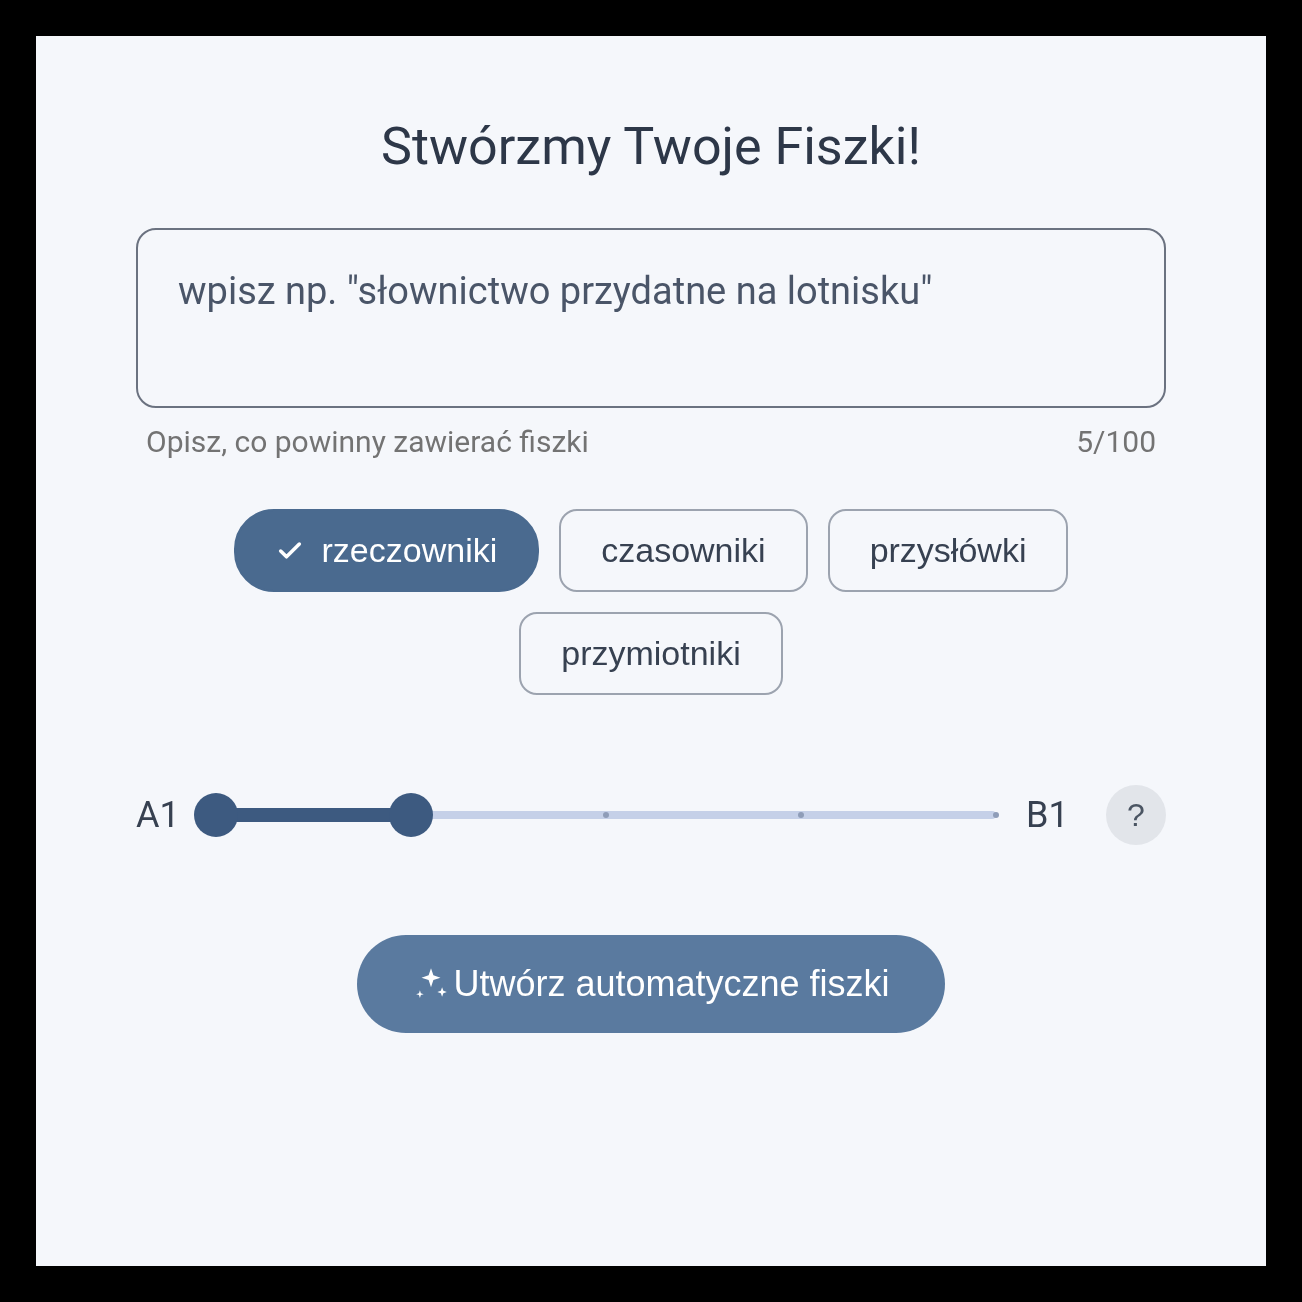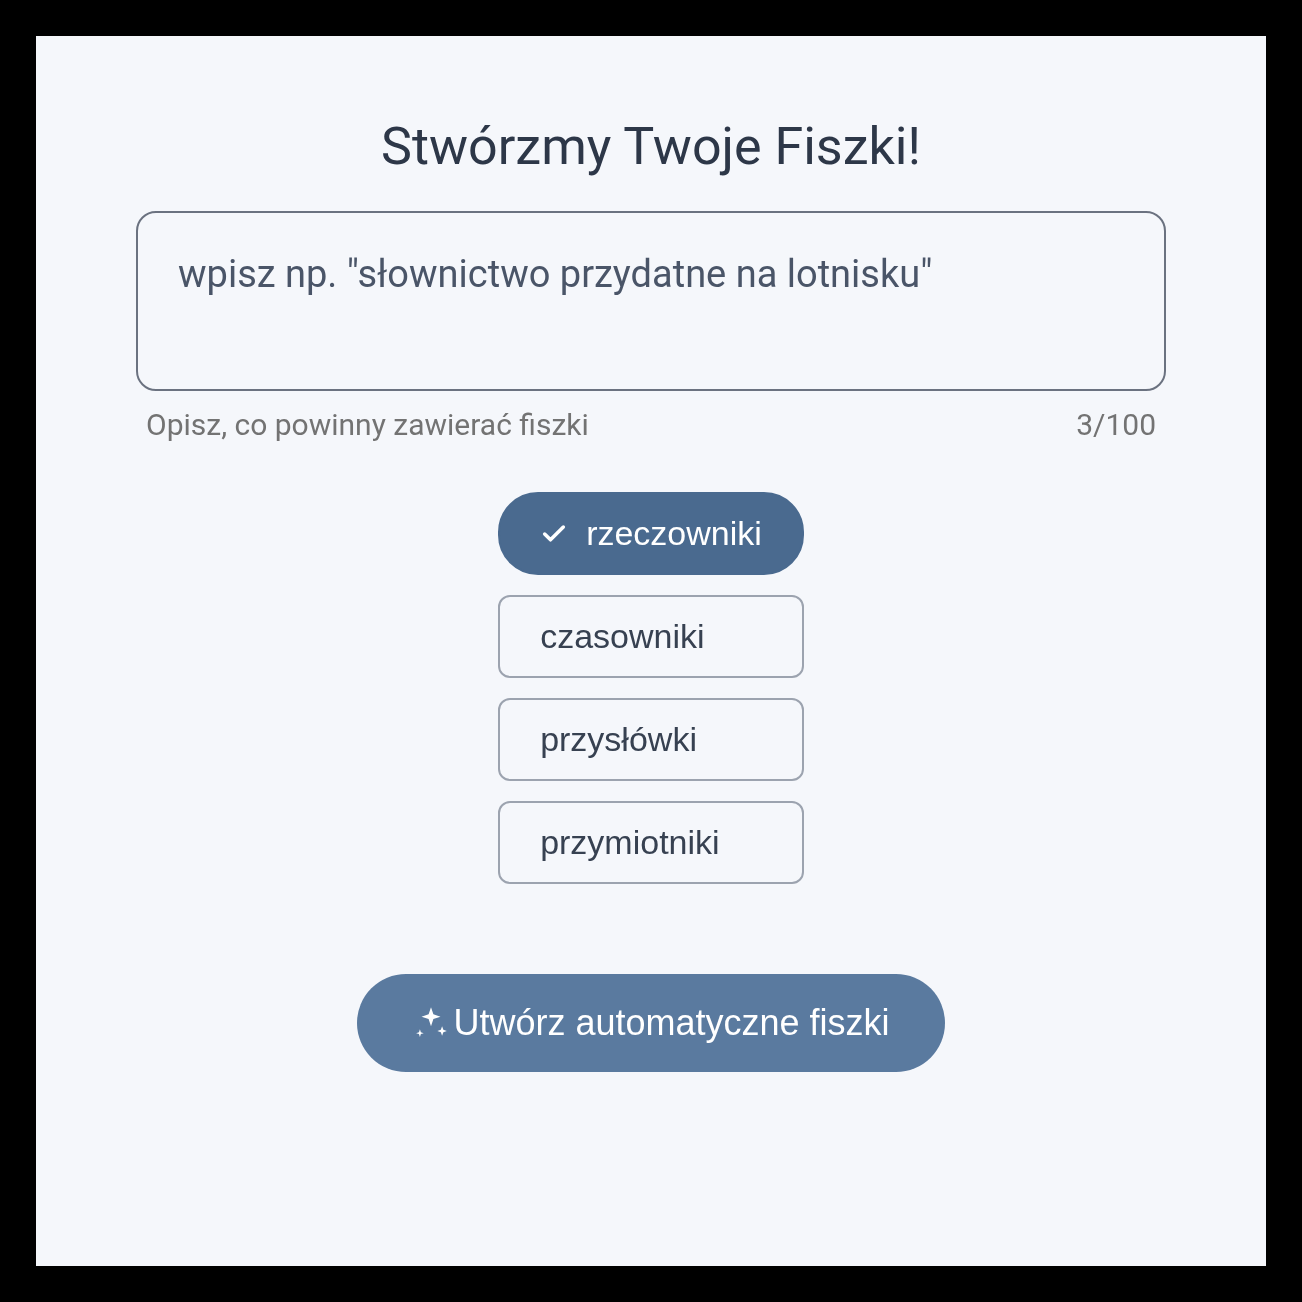--- a/index.html
+++ b/index.html
@@ -23,21 +23,21 @@
       padding: 80px 100px;
       display: flex;
       flex-direction: column;
       align-items: center;
     }
     .title {
       font-size: 52px;
       font-weight: 400;
       color: #2d3748;
       text-align: center;
-      margin-bottom: 34px;
+      margin-bottom: 51px;
     }
     .input-wrapper {
       width: 100%;
       margin-bottom: 50px;
     }
     .textarea {
       width: 100%;
       border: 2px solid #6b7280;
       border-radius: 20px;
       padding: 35px 40px;
@@ -59,25 +59,24 @@
       font-size: 30px;
       color: #737373;
     }
     .chips {
       display: flex;
       flex-wrap: wrap;
       gap: 20px;
       justify-content: center;
       margin-bottom: 90px;
       max-width: 900px;
-      flex-direction: column;
     }
     .chip {
       border: 2px solid #9ca3af;
-      border-radius: 12px;
+      border-radius: 18px;
       padding: 20px 40px;
       font-size: 34px;
       color: #374151;
       background: transparent;
       cursor: pointer;
       display: flex;
       align-items: center;
       gap: 18px;
       font-weight: 500;
     }
@@ -177,21 +176,21 @@
 </head>
 <body>
 
 <div class="card">
   <h1 class="title">Stwórzmy Twoje Fiszki!</h1>
 
   <div class="input-wrapper">
     <textarea class="textarea" placeholder="wpisz np. &quot;słownictwo przydatne na lotnisku&quot;" style=""></textarea>
     <div class="input-meta">
       <span>Opisz, co powinny zawierać fiszki</span>
-      <span>3/100</span>
+      <span>5/100</span>
     </div>
   </div>
 
   <div class="chips">
     <button class="chip selected">
       <svg class="check-icon" viewBox="0 0 24 24" fill="none" stroke="white" stroke-width="3" stroke-linecap="round" stroke-linejoin="round">
         <polyline points="20 6 9 17 4 12"></polyline>
       </svg>
       <span>rzeczowniki</span>
     </button>
@@ -199,20 +198,37 @@
       <span>czasowniki</span>
     </button>
     <button class="chip">
       <span>przysłówki</span>
     </button>
     <button class="chip">
       <span>przymiotniki</span>
     </button>
   </div>
 
+  <div class="slider-row">
+    <span class="slider-label">A1</span>
+    <div class="slider-track-container">
+      <div class="slider-track"></div>
+      <div class="slider-tick" style="left:25%"></div>
+      <div class="slider-tick" style="left:50%"></div>
+      <div class="slider-tick" style="left:75%"></div>
+      <div class="slider-tick" style="left:100%"></div>
+      <div class="slider-fill"></div>
+      <div class="slider-thumb" style="left:0%"></div>
+      <div class="slider-thumb" style="left:25%"></div>
+    </div>
+    <span class="slider-label">B1</span>
+    <button class="help-btn">
+      <span>?</span>
+    </button>
+  </div>
 
   <button class="create-btn">
     <svg class="sparkle-icon" viewBox="0 0 24 24" fill="white">
       <path d="M12 2l1.5 4.5L18 8l-4.5 1.5L12 14l-1.5-4.5L6 8l4.5-1.5L12 2zM19 14l.8 2.2L22 17l-2.2.8L19 20l-.8-2.2L16 17l2.2-.8L19 14zM5 16l.6 1.8L7.4 18.4 5.6 19 5 20.8 4.4 19 2.6 18.4 4.4 17.8 5 16z"></path>
     </svg>
     <span>Utwórz automatyczne fiszki</span>
   </button>
 </div>
 
 </body></html>

